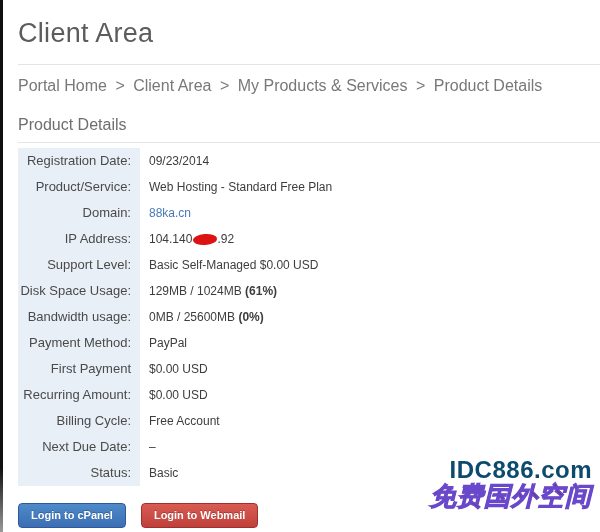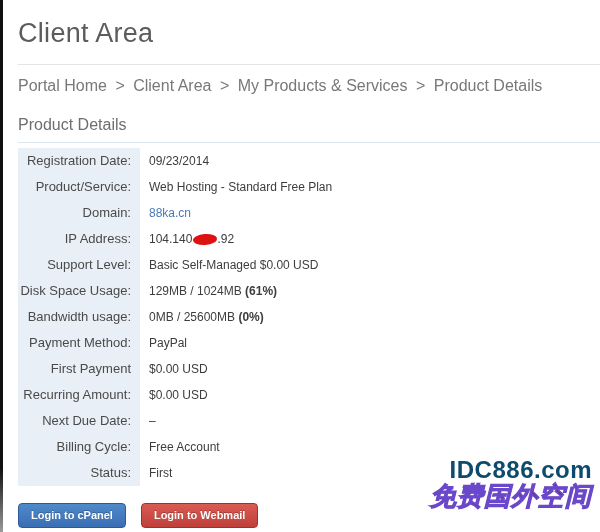--- a/index.html
+++ b/index.html
@@ -210,32 +210,32 @@
       <div class="detail-label">First Payment Amount:</div>
       <div class="detail-value">$0.00 USD</div>
     </div>
 
     <div class="detail-row">
       <div class="detail-label">Recurring Amount:</div>
       <div class="detail-value">$0.00 USD</div>
     </div>
 
     <div class="detail-row">
+      <div class="detail-label">Billing Cycle:</div>
+      <div class="detail-value">Free Account</div>
+    </div>
+
+    <div class="detail-row">
       <div class="detail-label">Next Due Date:</div>
       <div class="detail-value">–</div>
     </div>
 
     <div class="detail-row">
-      <div class="detail-label">Billing Cycle:</div>
-      <div class="detail-value">Free Account</div>
-    </div>
-
-    <div class="detail-row">
       <div class="detail-label">Status:</div>
-      <div class="detail-value">First</div>
+      <div class="detail-value">Basic</div>
     </div>
 
   </div>
 
   <div class="button-row">
     <button class="btn btn-cpanel">Login to cPanel</button>
     <button class="btn btn-webmail">Login to Webmail</button>
   </div>
 
   <h2 class="login-details-title">Login Details</h2>

